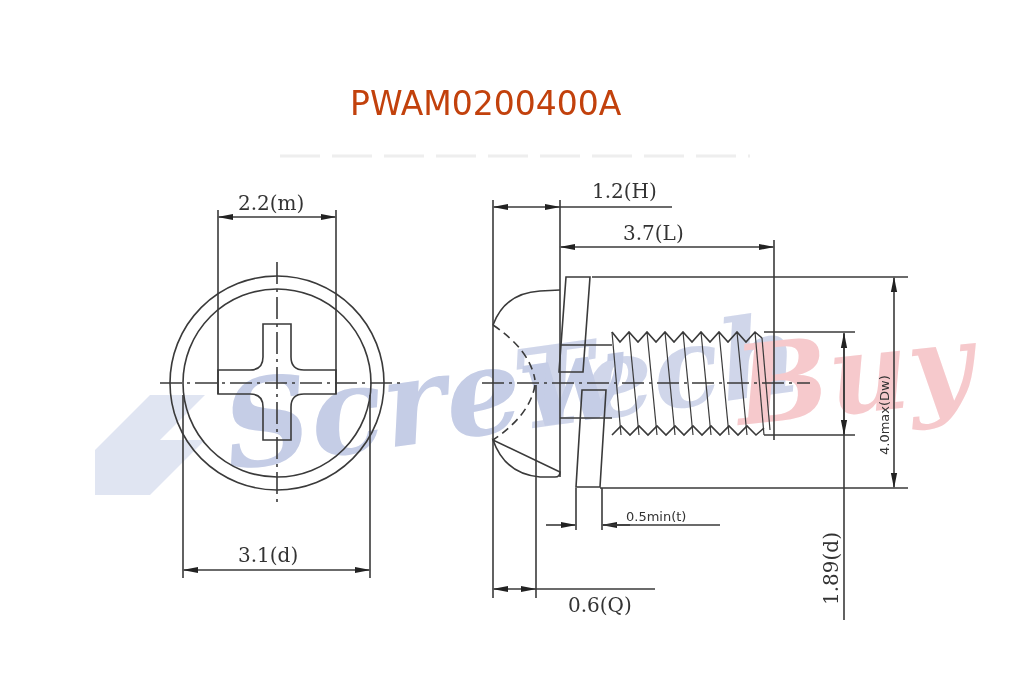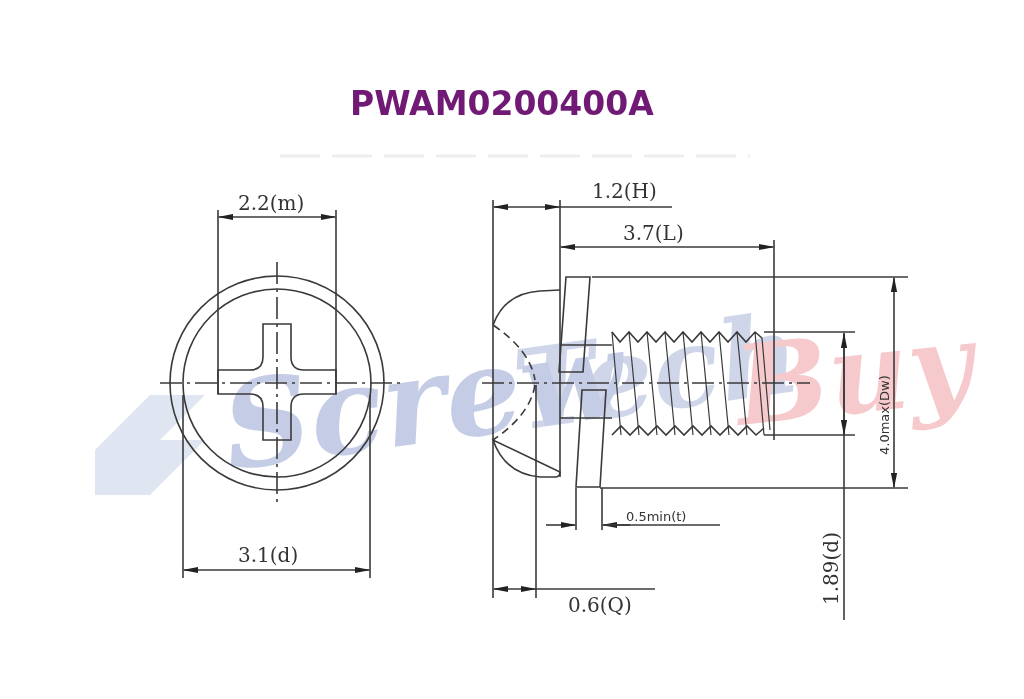--- a/index.html
+++ b/index.html
@@ -1,17 +1,17 @@
 <!DOCTYPE html>
 <html><head>
   <meta charset="utf-8">
   <style>
     html, body { margin: 0; padding: 0; background: #ffffff; }
     .canvas { position: relative; width: 1024px; height: 699px; background: #ffffff; overflow: hidden; }
-    .title { position: absolute; left: 350px; top: 84px; font-family: "DejaVu Sans", sans-serif; font-weight: 700; font-size: 33px; letter-spacing: 0px; color: #701a75; }
+    .title { position: absolute; left: 350px; top: 84px; font-family: "DejaVu Sans", sans-serif; font-weight: 400; font-size: 33px; letter-spacing: 0px; color: #c2410c; }
     svg { position: absolute; left: 0; top: 0; }
     .dim { font-family: "DejaVu Serif", serif; font-size: 20px; fill: #333; }
     .dim-small { font-family: "DejaVu Sans", sans-serif; font-size: 13px; fill: #333; }
     .wm-blue { font-family: "DejaVu Serif", serif; font-style: italic; font-weight: bold; fill: #c5cde6; }
     .wm-red { font-family: "DejaVu Serif", serif; font-style: italic; font-weight: bold; fill: #f6c9cc; }
   </style>
 </head>
 <body>
 
 <div class="canvas">

